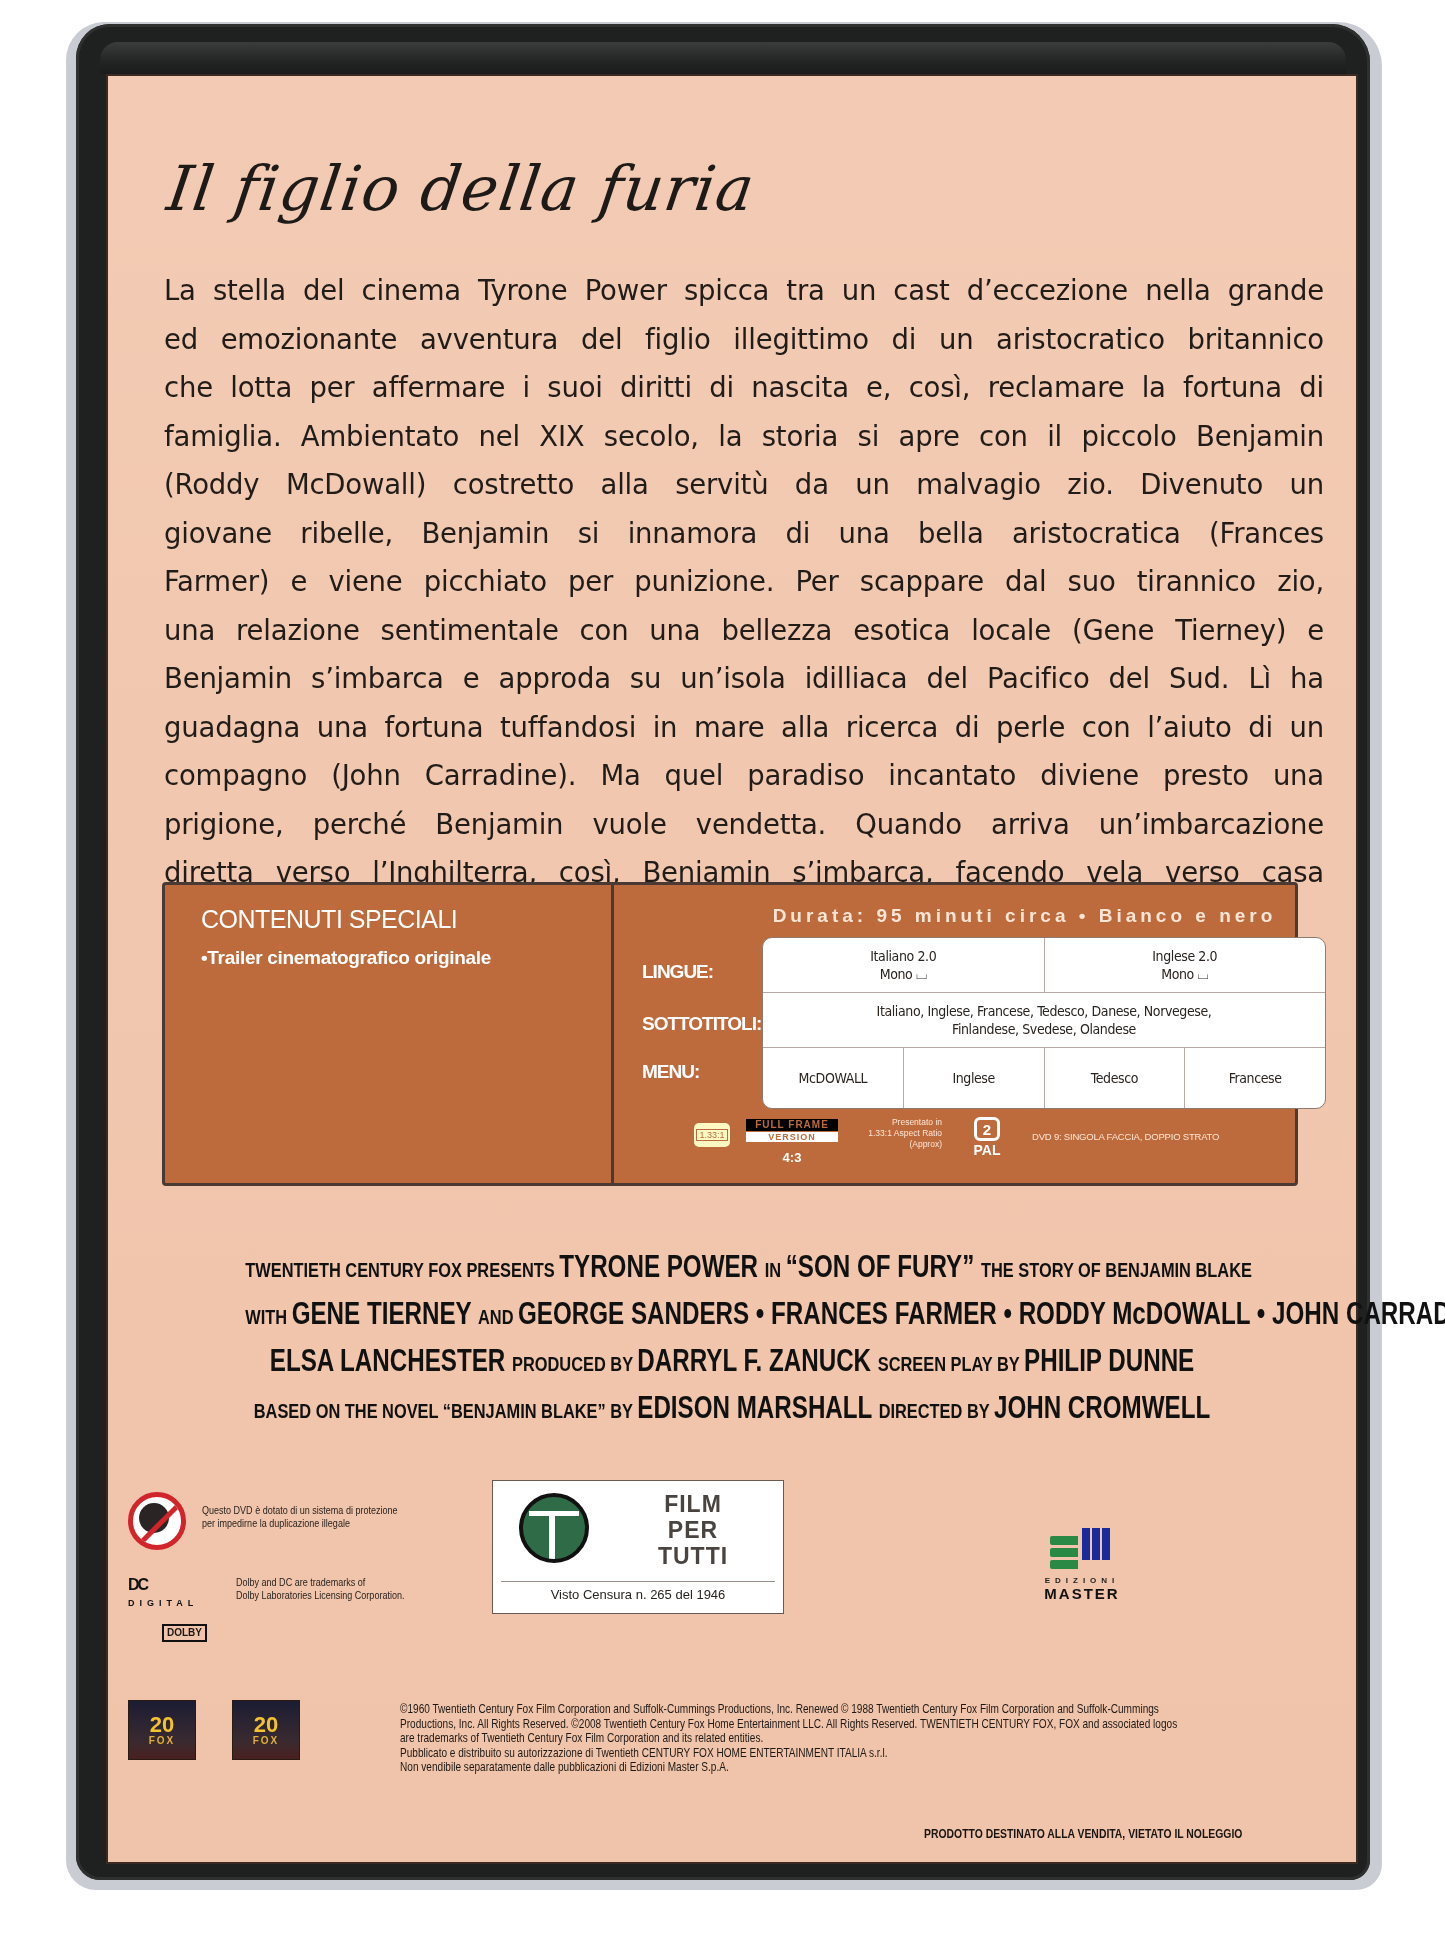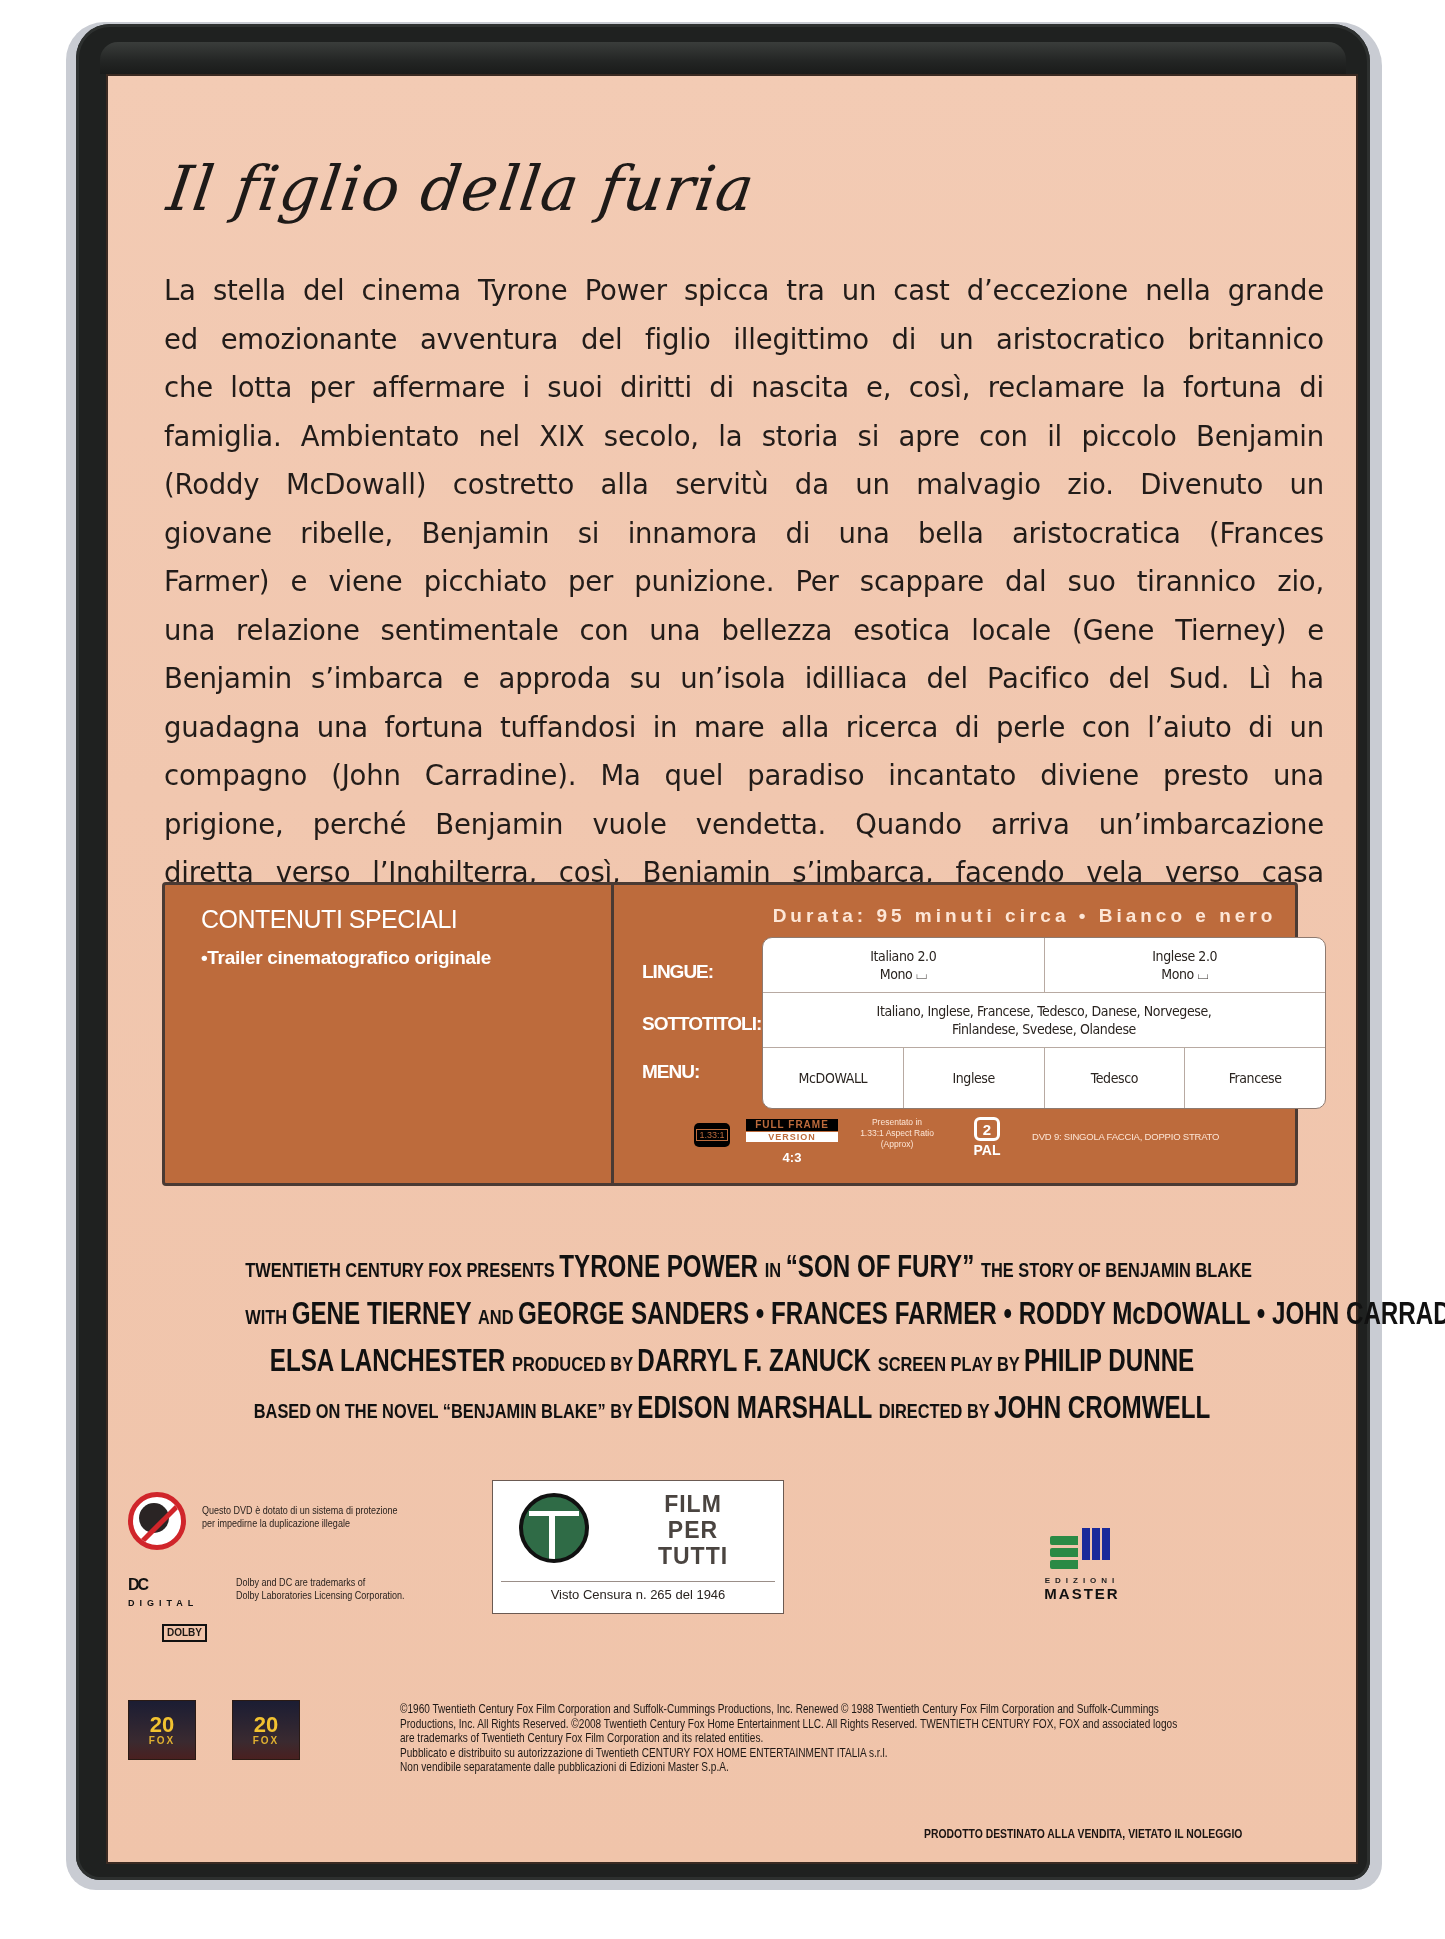--- a/index.html
+++ b/index.html
@@ -33,28 +33,28 @@
     .spec-label { position:absolute; left:28px; color:#fff; font-size:19px; font-weight:bold; letter-spacing:-1px; }
     .lang-table { position:absolute; left:148px; top:52px; width:562px; height:170px; background:#fff;
                   border-radius:10px; border:1px solid #8e7a70; overflow:hidden; }
     .row { position:absolute; left:0; right:0; display:flex; border-bottom:1px solid #b8aaa2; }
     .row:last-child { border-bottom:none; }
     .cell { flex:1; display:flex; flex-direction:column; align-items:center; justify-content:center;
             font-size:14px; color:#2a2420; border-right:1px solid #b8aaa2; text-align:center; line-height:18px;
             font-family:"DejaVu Sans Condensed","DejaVu Sans", sans-serif; letter-spacing:-0.4px; }
     .cell:last-child { border-right:none; }
     .badges { position:absolute; left:80px; top:232px; right:20px; height:60px; }
-    .badge-133 { position:absolute; left:0; top:6px; width:36px; height:24px; background:#000000; border-radius:5px;
+    .badge-133 { position:absolute; left:0; top:6px; width:36px; height:24px; background:#fef9c3; border-radius:5px;
                  color:#bd6b3c; font-size:9px; display:flex; align-items:center; justify-content:center; }
     .badge-133 span { border:1px solid #bd6b3c; padding:0 2px; }
     .badge-ff { position:absolute; left:52px; top:2px; width:92px; text-align:center; }
     .badge-ff .ff-top { background:#000000; color:#bd6b3c; font-size:10px; font-weight:bold; letter-spacing:1px; line-height:12px; }
     .badge-ff .ff-ver { background:#fff; color:#bd6b3c; font-size:9px; font-weight:bold; letter-spacing:1px; line-height:10px; margin-top:1px; }
     .badge-ff .ff-ratio { color:#ffffff; font-size:13px; font-weight:bold; margin-top:8px; }
-    .badge-pres { position:absolute; left:158px; top:0; width:90px; text-align:center; color:#fde6d6; font-size:8.5px; line-height:11px; }
+    .badge-pres { position:absolute; left:158px; top:0; width:90px; text-align:right; color:#fde6d6; font-size:8.5px; line-height:11px; }
     .badge-region { position:absolute; left:276px; top:0; width:34px; text-align:center; }
     .badge-region .r-box { width:26px; height:24px; margin:0 auto; border:3px solid #fff; border-radius:6px; color:#fff;
                            font-weight:bold; font-size:15px; display:flex; align-items:center; justify-content:center; box-sizing:border-box; }
     .badge-region .r-pal { color:#fff; font-weight:bold; font-size:14px; margin-top:1px; }
     .badge-dvd9 { position:absolute; left:338px; top:14px; color:#fde6d6; font-size:9.5px; letter-spacing:-0.2px; }
 
     .credits { position:absolute; left:0; right:0; top:1170px; text-align:center; font-family:"Liberation Sans Narrow","Liberation Sans", sans-serif;
                color:#111; font-weight:bold; transform:scaleX(0.78); transform-origin:center top; }
     .credits .line { white-space:nowrap; line-height:42px; }
     .credits .sm { font-size:21px; }

